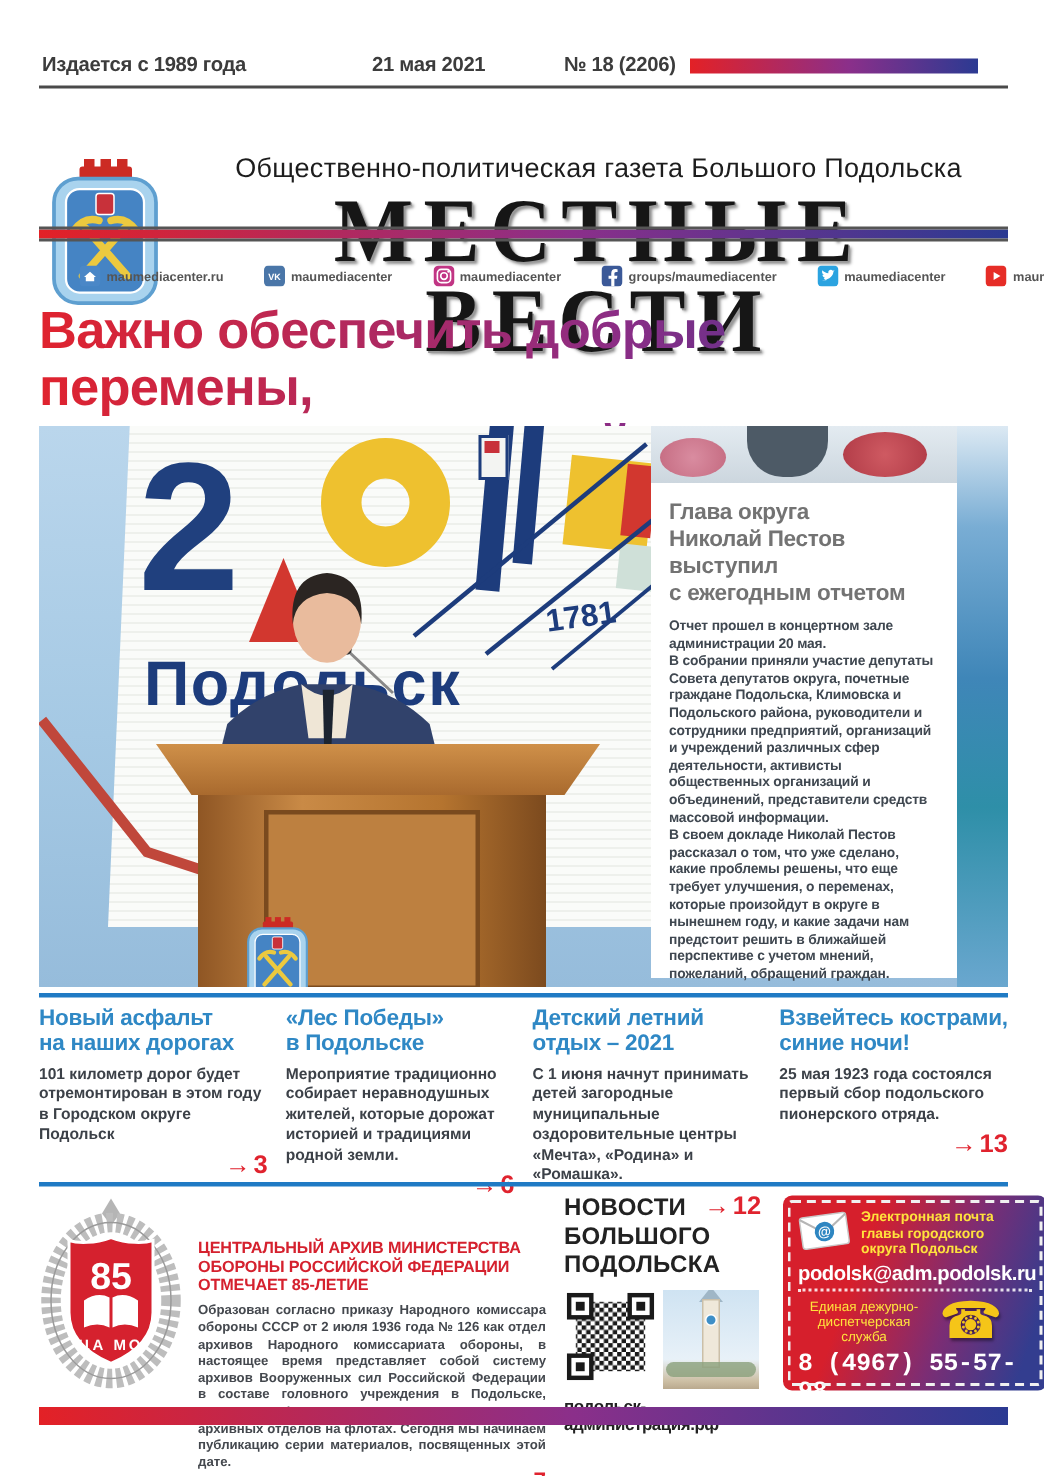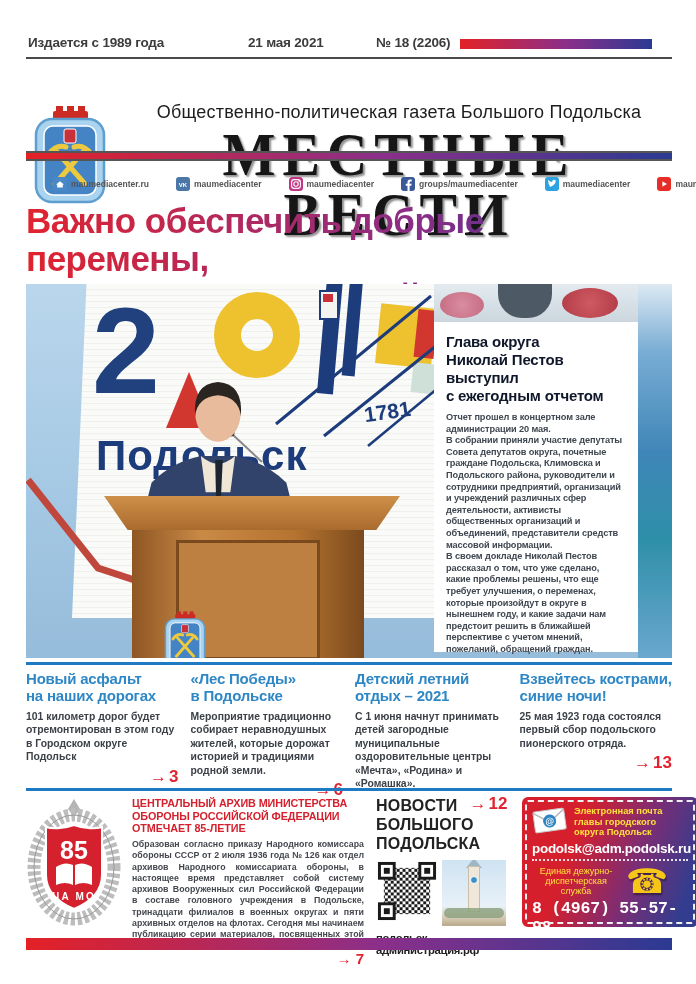--- a/index.html
+++ b/index.html
@@ -88,40 +88,40 @@
   .fl-red { position:absolute; left:128px; top:4px; width:56px; height:30px; border-radius:50%;
             background:radial-gradient(circle,#cf5a62,#b03a46); }
   .fl-pot { position:absolute; left:64px; top:0; width:54px; height:34px; background:#4d5a66;
             border-radius:0 0 24px 24px; }
   .tower-strip { position:absolute; left:612px; top:0; width:34px; height:374px;
                  background:linear-gradient(180deg,#dce9f3 0%,#79add4 18%,#3f86b8 45%,#2e8fa8 68%,#6aa7cf 100%); }
 
   
   .article { position:absolute; left:408px; top:38px; width:204px; height:330px;
              background:#fff; padding:11px 12px; }
-  .art-title { font-size:15px; line-height:1.2; font-weight:800; color:#0f172a; letter-spacing:-0.2px; }
+  .art-title { font-size:15px; line-height:1.2; font-weight:800; color:#737373; letter-spacing:-0.2px; }
   .art-body { margin-top:7px; }
   .art-body p { font-size:9.2px; line-height:1.26; font-weight:600; color:#3f4750; letter-spacing:-0.1px; }
 
   
   .div-blue { position:absolute; left:26px; width:646px; height:3px; background:#1f7ac4; }
 
   
   .teasers { position:absolute; left:26px; top:671px; width:646px;
              display:grid; grid-template-columns:repeat(4,1fr); column-gap:12px; }
   .tz-title { font-size:15px; line-height:1.12; font-weight:800; color:#2f88c5; letter-spacing:-0.2px; }
   .tz-text { margin-top:5px; font-size:10.4px; line-height:1.3; font-weight:700; color:#3c4148; }
   .tz-page { margin-top:3px; text-align:right; font-size:17px; font-weight:800; color:#e0232e; }
   .tz-page .arr { letter-spacing:-2px; margin-right:4px; }
 
   
   .bottom { position:absolute; left:26px; top:797px; width:646px; height:136px; display:flex; }
   .emblem85 { width:96px; height:130px; flex:0 0 auto; }
   .archive { width:232px; margin-left:10px; flex:0 0 auto; }
-  .arc-title { font-size:10.8px; line-height:1.18; font-weight:800; color:#d5212e; letter-spacing:-0.1px; }
+  .arc-title { font-size:10.8px; line-height:1.18; font-weight:800; color:#d5212e; letter-spacing:-0.1px;margin-top:29px; }
   .arc-text { margin-top:4px; font-size:8.8px; line-height:1.28; font-weight:600; color:#44484e; text-align:justify; }
   .arc-page { text-align:right; font-size:15px; font-weight:800; color:#e0232e; margin-top:-2px; }
   .qrblock { width:134px; margin-left:12px; flex:0 0 auto; }
   .qr-title { font-size:16px; line-height:1.18; font-weight:800; color:#222; letter-spacing:.2px; }
   .qr-row { display:flex; margin-top:6px; gap:4px; }
   .qr-svg { width:62px; height:62px; flex:0 0 auto; }
   .tower-photo { position:relative; width:64px; height:66px; overflow:hidden;
                  background:linear-gradient(180deg,#cfe3f2,#e8f1f8 70%,#cdbfa4 92%,#b9a98e); }
   .tp-tower { position:absolute; left:26px; top:6px; width:12px; height:46px; background:#efe8da; border:1px solid #cbbfa8; }
   .tp-spire { position:absolute; left:24px; top:-2px; width:0; height:0;

